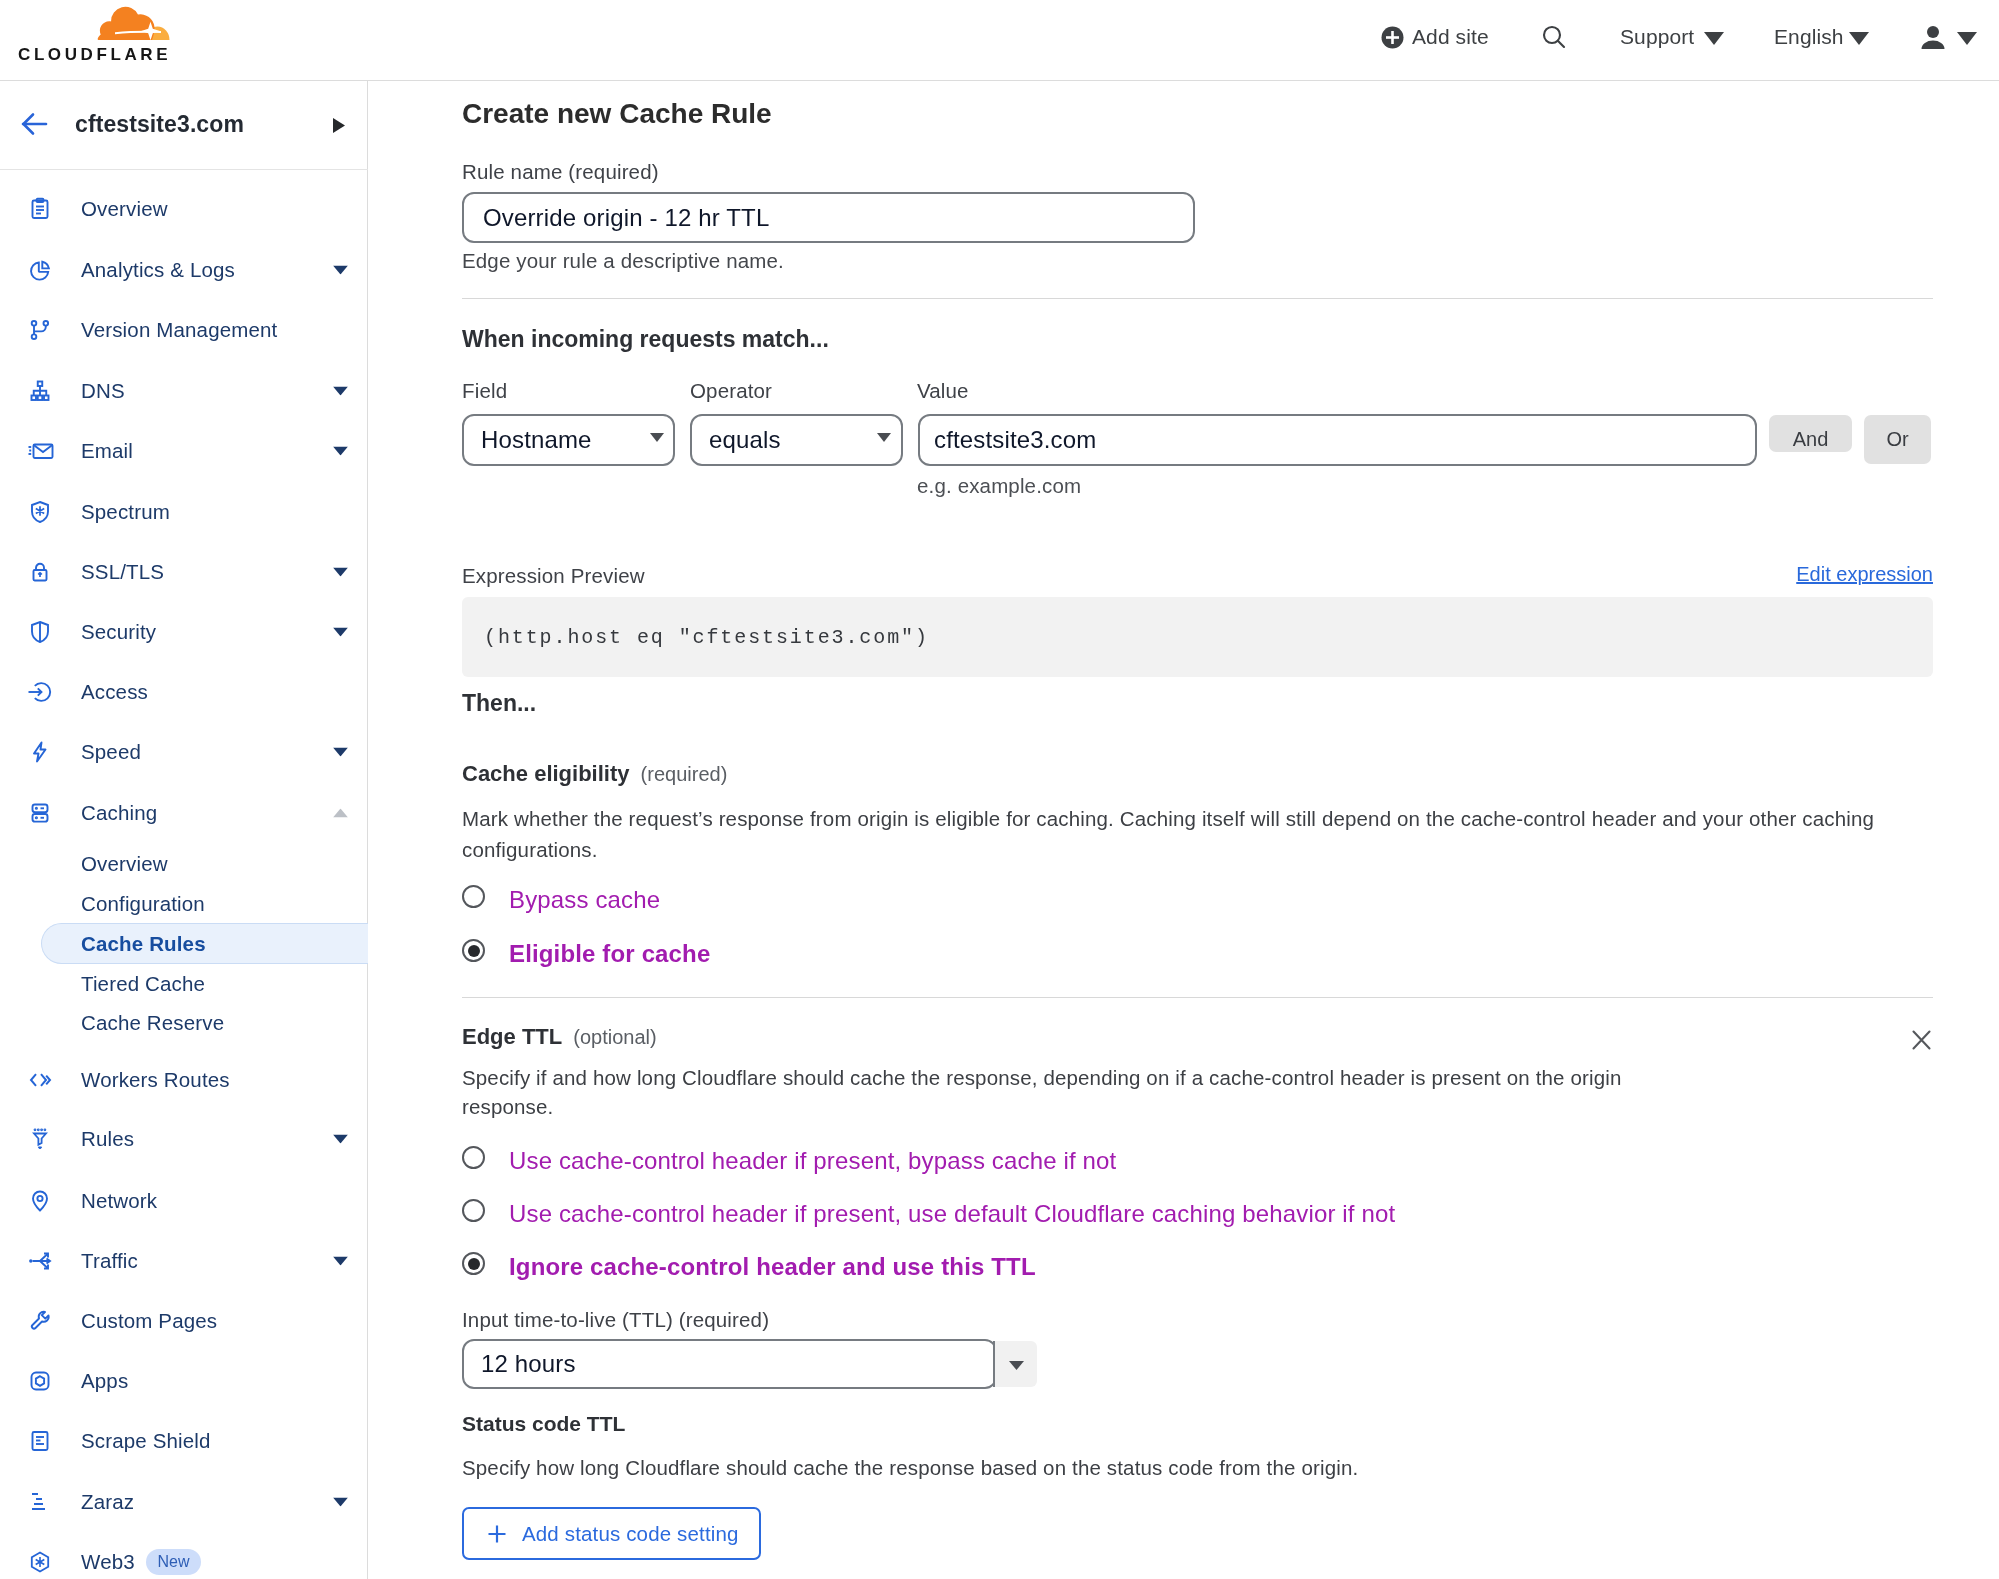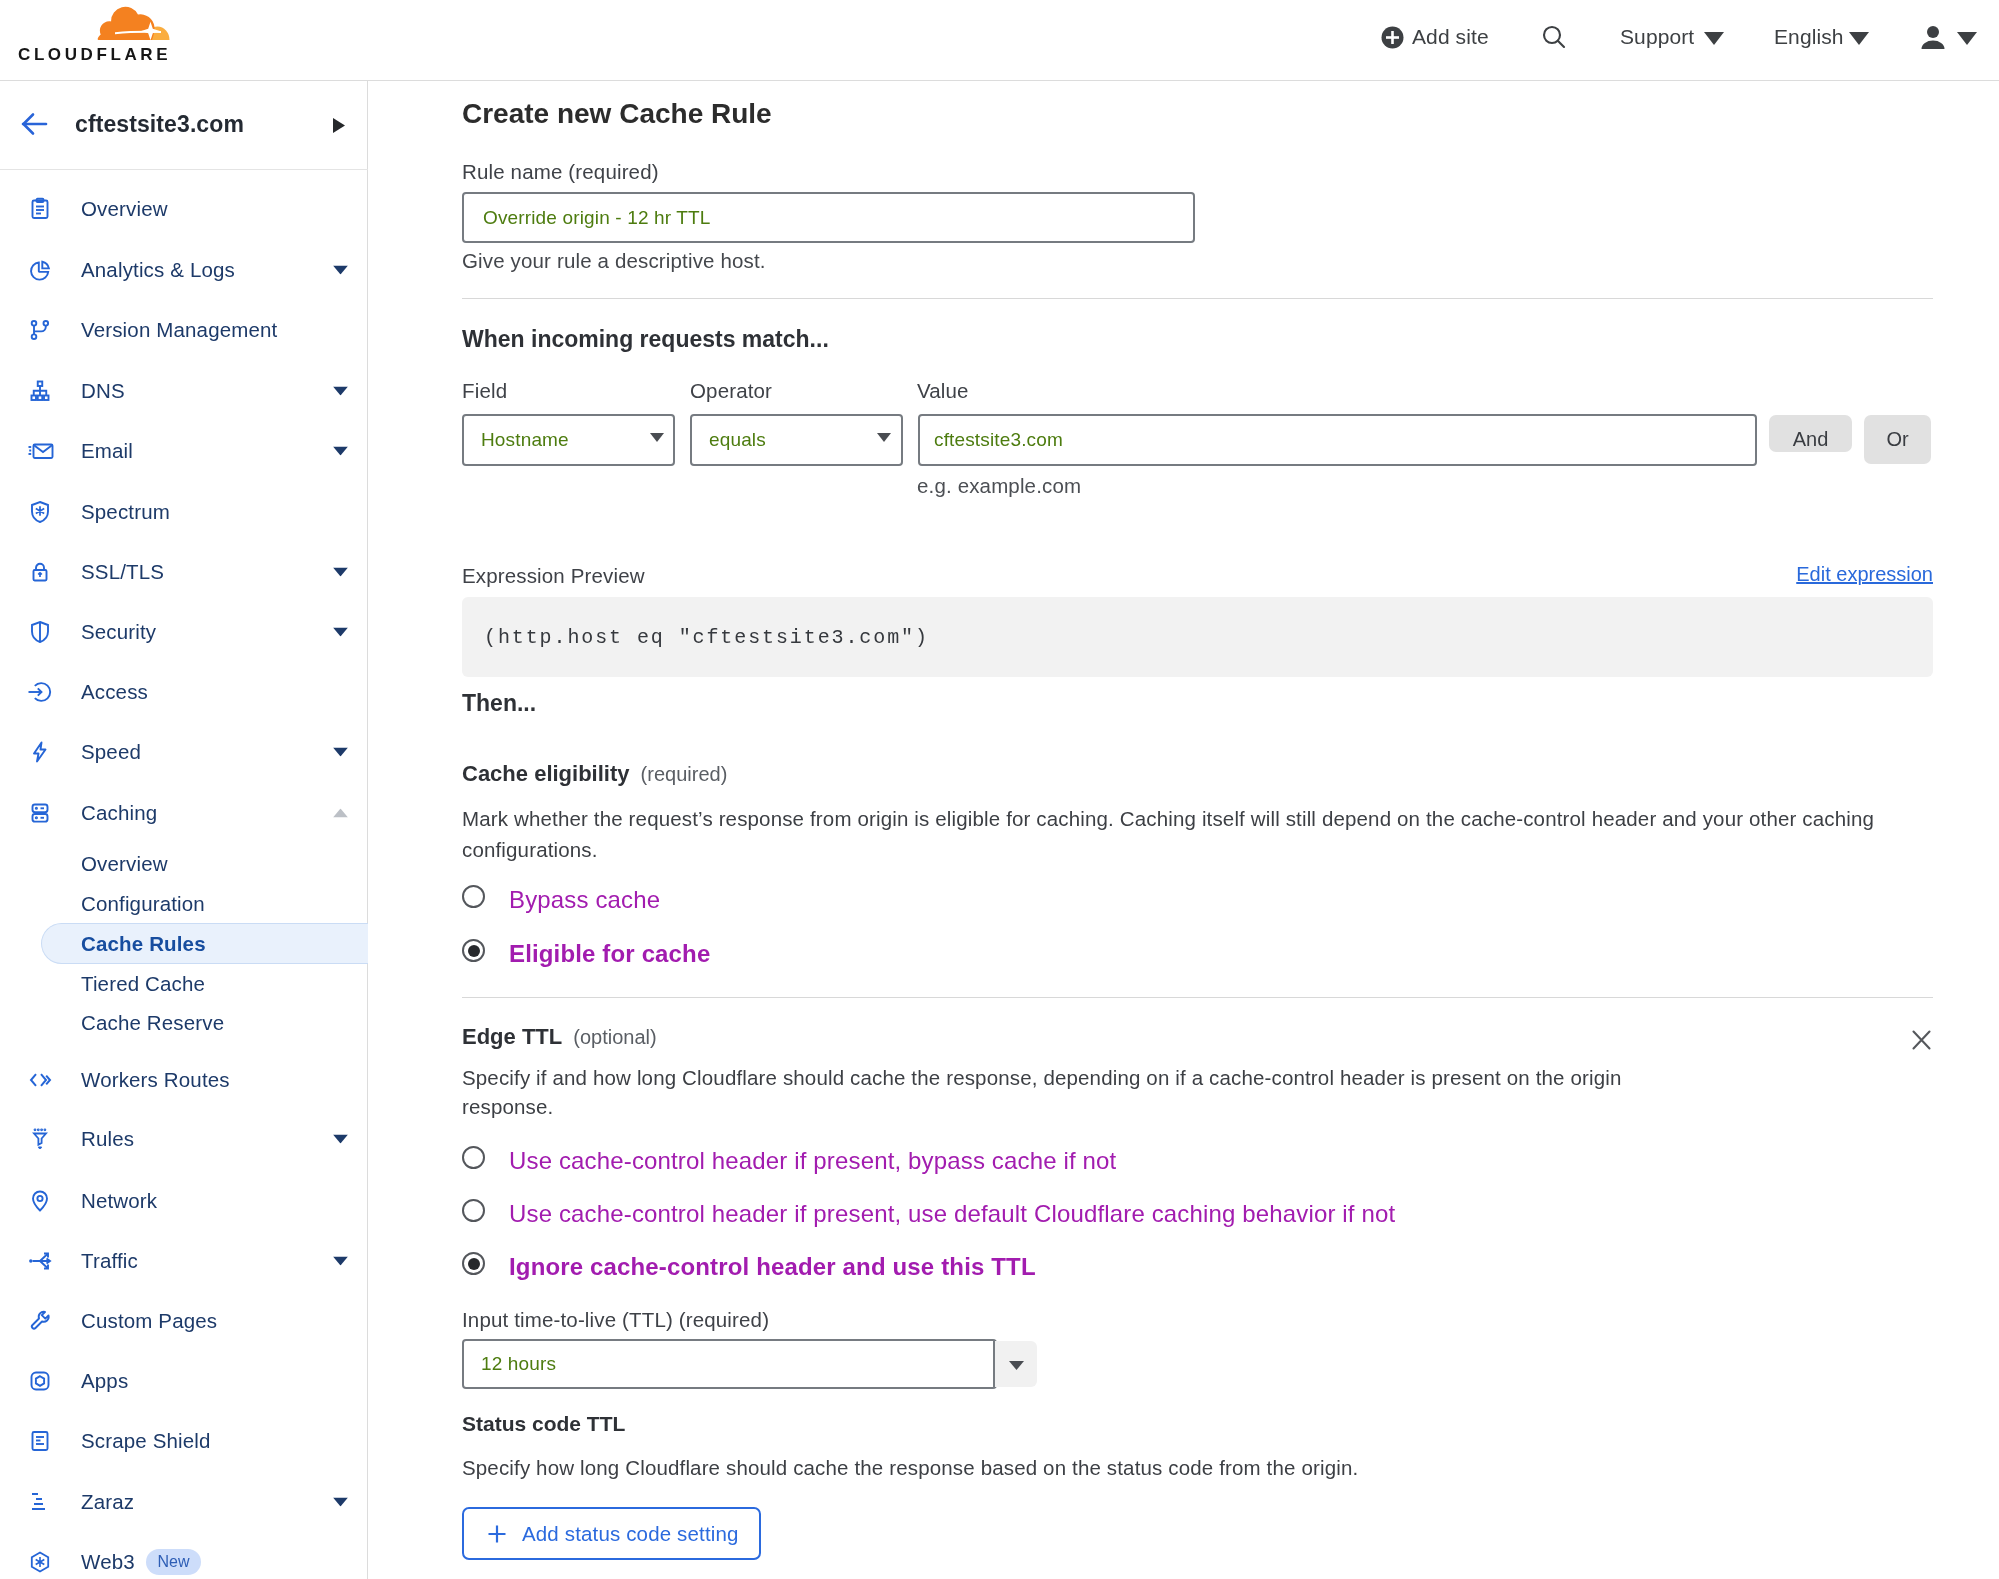--- a/index.html
+++ b/index.html
@@ -14,21 +14,21 @@
 .navrow { position:absolute; left:0; width:368px; height:34px; }
 .navrow .lbl { position:absolute; left:81px; top:50%; transform:translateY(-50%); font-size:20.5px; letter-spacing:0.15px; color:#1d3a69; }
 .navrow svg.ic { position:absolute; left:28px; top:50%; transform:translateY(-50%); }
 .navrow svg.chev { position:absolute; left:333px; top:50%; transform:translateY(-50%); }
 .subrow { position:absolute; left:0; width:368px; height:34px; }
 .subrow .lbl { position:absolute; left:81px; top:50%; transform:translateY(-50%); font-size:20.5px; letter-spacing:0.15px; color:#1d3a69; }
 
 #main { position:absolute; left:369px; top:81px; width:1630px; height:1498px; }
 .m { position:absolute; }
 .lab { font-size:20.5px; letter-spacing:0.15px; color:#3f4248; }
-.inp { position:absolute; border:2px solid #767b81; border-radius:4px; background:#fff; font-size:19px; letter-spacing:0.15px; color:#4d7c0f; }
+.inp { position:absolute; border:2px solid #767b81; border-radius:12px; background:#fff; font-size:24px; letter-spacing:0.15px; color:#0f172a; }
 .hr { position:absolute; left:93px; width:1471px; height:0; border-top:1px solid #d8d8d8; }
 .radio { position:absolute; width:23px; height:23px; border:2px solid #54575c; border-radius:50%; background:#fff; }
 .radio.sel::after { content:""; position:absolute; left:50%; top:50%; width:12px; height:12px; margin:-6px 0 0 -6px; background:#27292c; border-radius:50%; }
 .rlab { position:absolute; font-size:24px; letter-spacing:0.15px; color:#a21caf; }
 </style>
 </head>
 <body>
 
 <div id="header">
 
@@ -323,21 +323,21 @@
       <div class="abs" style="left:146px; top:4px; width:55px; height:26px; border-radius:13px; background:#cdddfa; text-align:center; line-height:26px; font-size:16px; color:#2e5eb5;">New</div>
     </div>
   </div>
 </div>
 
 <div id="main">
   <div class="m" style="left:93px; top:17px; font-size:28px; font-weight:bold; color:#2c2c2c;">Create new Cache Rule</div>
 
   <div class="m lab" style="left:93px; top:79px;">Rule name (required)</div>
   <div class="inp" style="left:93px; top:111px; width:733px; height:51px; line-height:47px; padding-left:19px;">Override origin - 12 hr TTL</div>
-  <div class="m" style="left:93px; top:168px; font-size:20.5px; letter-spacing:0.15px; color:#44474c;">Give your rule a descriptive host.</div>
+  <div class="m" style="left:93px; top:168px; font-size:20.5px; letter-spacing:0.15px; color:#44474c;">Edge your rule a descriptive name.</div>
 
   <div class="hr" style="top:217px;"></div>
 
   <div class="m" style="left:93px; top:245px; font-size:23px; font-weight:bold; color:#2e3136;">When incoming requests match...</div>
 
   <div class="m lab" style="left:93px; top:298px;">Field</div>
   <div class="m lab" style="left:321px; top:298px;">Operator</div>
   <div class="m lab" style="left:548px; top:298px;">Value</div>
 
   <div class="inp" style="left:93px; top:333px; width:213px; height:52px; line-height:48px; padding-left:17px;">Hostname</div>

